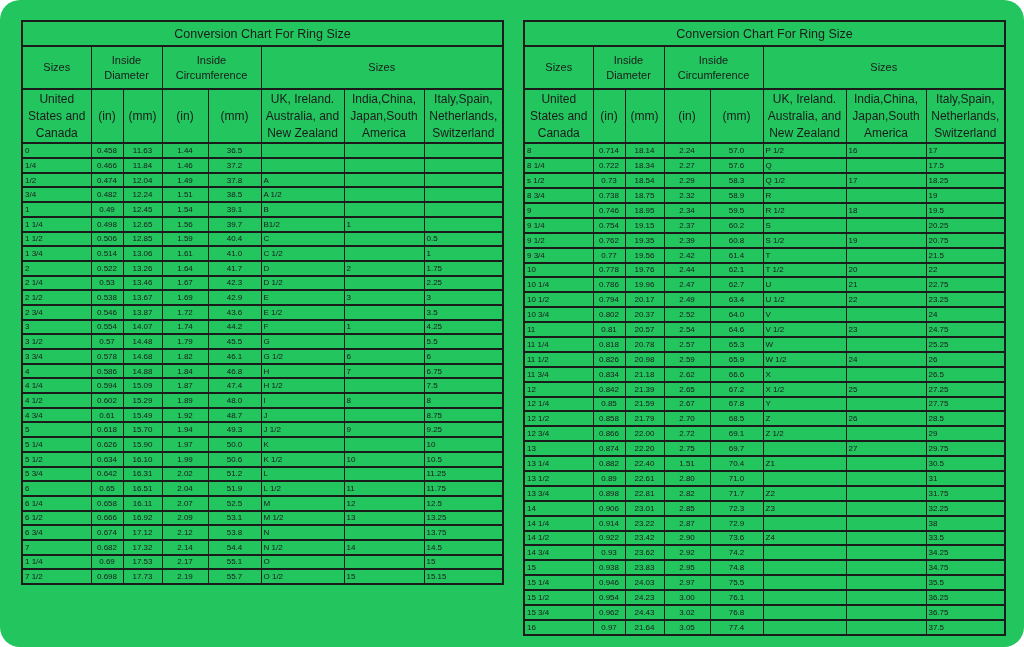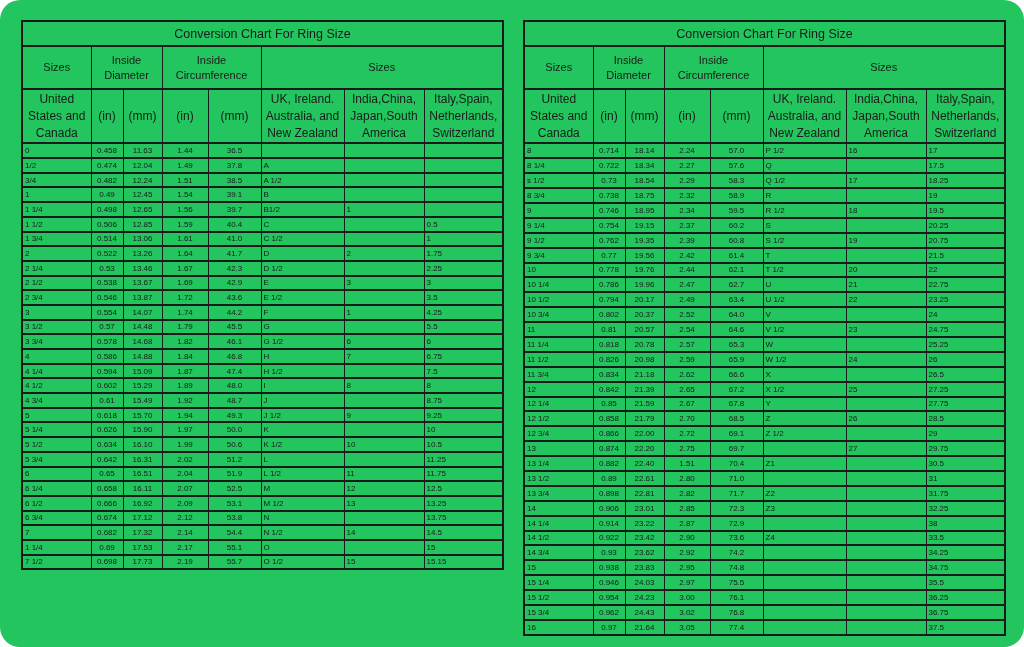--- a/index.html
+++ b/index.html
@@ -100,20 +100,30 @@
           <td class="c0">0</td>
           <td class="c1">0.458</td>
           <td class="c2">11.63</td>
           <td class="c3">1.44</td>
           <td class="c4">36.5</td>
           <td class="c5"></td>
           <td class="c6"></td>
           <td class="c7"></td>
         </tr>
         <tr>
+          <td class="c0">1/4</td>
+          <td class="c1">0.466</td>
+          <td class="c2">11.84</td>
+          <td class="c3">1.46</td>
+          <td class="c4">37.2</td>
+          <td class="c5"></td>
+          <td class="c6"></td>
+          <td class="c7"></td>
+        </tr>
+        <tr>
           <td class="c0">1/2</td>
           <td class="c1">0.474</td>
           <td class="c2">12.04</td>
           <td class="c3">1.49</td>
           <td class="c4">37.8</td>
           <td class="c5">A</td>
           <td class="c6"></td>
           <td class="c7"></td>
         </tr>
         <tr>

